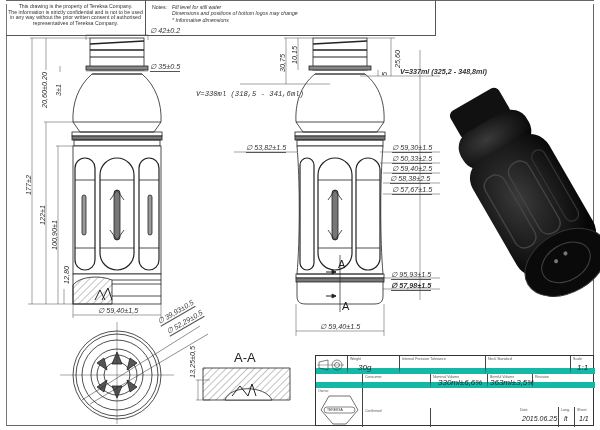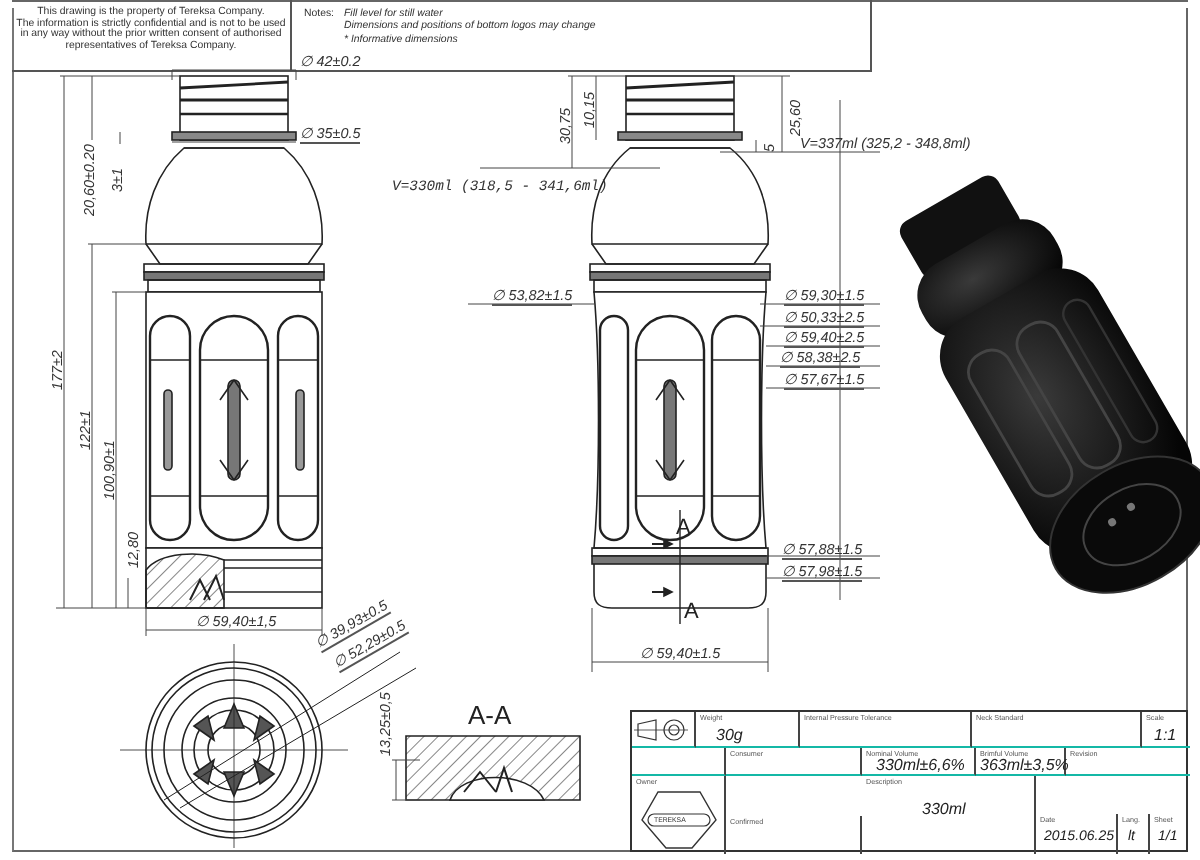--- a/index.html
+++ b/index.html
@@ -8,21 +8,21 @@
   .topline{position:absolute;left:6px;top:0;width:588px;height:1px;background:#666;}
   .notice{position:absolute;left:6px;top:0;width:140px;height:36px;border-right:1px solid #555;border-bottom:1px solid #555;font-size:5.2px;line-height:5.6px;text-align:center;padding-top:4px;box-sizing:border-box;color:#333;}
   .notes{position:absolute;left:146px;top:0;width:290px;height:36px;border-bottom:1px solid #555;border-right:1px solid #555;font-size:5.2px;line-height:6.4px;padding:4px 6px;box-sizing:border-box;color:#333;}
   .notes .lbl{position:absolute;left:6px;top:4px;}
   .notes .lines{position:absolute;left:26px;top:4px;font-style:italic;}
   .dim{position:absolute;font-size:7.2px;font-style:italic;color:#333;white-space:nowrap;}
   .dimv{position:absolute;font-size:7.2px;font-style:italic;color:#333;white-space:nowrap;transform-origin:left top;transform:rotate(-90deg);}
   .ul{border-bottom:1px solid #555;padding-bottom:0px;}
   svg{position:absolute;left:0;top:0;}
   .tb{position:absolute;border:1px solid #333;box-sizing:border-box;}
-  .cell{position:absolute;border-right:1px solid #444;border-bottom:1px solid #14b8a6;box-sizing:border-box;}
+  .cell{position:absolute;border-right:1px solid #444;border-bottom:6px solid #14b8a6;box-sizing:border-box;}
   .cl{position:absolute;left:2px;top:1px;font-size:3.6px;color:#555;white-space:nowrap;}
   .cv{position:absolute;font-size:8px;font-style:italic;color:#222;white-space:nowrap;}
   .sectionlabel{position:absolute;font-size:11px;color:#222;}
 </style>
 </head>
 <body>
 
 <div class="topline"></div>
 <div class="frame"></div>
 
@@ -221,29 +221,29 @@
 <div class="dimv" style="left:38px;top:225px;">122±1</div>
 <div class="dimv" style="left:50px;top:250px;">100,90±1</div>
 <div class="dimv" style="left:62px;top:284px;">12,80</div>
 <div class="dim" style="left:98px;top:306px;">∅ 59,40±1,5</div>
 
 <div class="dimv" style="left:278px;top:72px;">30,75</div>
 <div class="dimv" style="left:290px;top:64px;">10,15</div>
 <div class="dimv" style="left:393px;top:68px;">25,60</div>
 <div class="dimv" style="left:380px;top:76px;">5</div>
 <div class="dim" style="left:196px;top:90px;font-family:Liberation Mono, monospace;">V=330ml (318,5 - 341,6ml)</div>
-<div class="dim" style="left:400px;top:67px;">V=337ml (325,2 - 348,8ml)</div>
+<div class="dim" style="left:400px;top:67px;font-weight:bold;">V=337ml (325,2 - 348,8ml)</div>
 <div class="dim ul" style="left:392px;top:143px;">∅ 59,30±1.5</div>
 <div class="dim ul" style="left:392px;top:154px;">∅ 50,33±2.5</div>
 <div class="dim ul" style="left:392px;top:164px;">∅ 59,40±2.5</div>
 <div class="dim ul" style="left:390px;top:174px;">∅ 58,38±2.5</div>
 <div class="dim ul" style="left:392px;top:185px;">∅ 57,67±1.5</div>
 <div class="dim ul" style="left:246px;top:143px;">∅ 53,82±1.5</div>
-<div class="dim ul" style="left:391px;top:270px;">∅ 57,88±1.5</div>
-<div class="dim ul" style="left:391px;top:281px;">∅ 57,98±1.5</div>
+<div class="dim ul" style="left:391px;top:270px;">∅ 95,93±1.5</div>
+<div class="dim ul" style="left:391px;top:281px;font-weight:bold;">∅ 57,98±1.5</div>
 <div class="dim" style="left:320px;top:322px;">∅ 59,40±1.5</div>
 <div class="sectionlabel" style="left:338px;top:258px;">A</div>
 <div class="sectionlabel" style="left:342px;top:300px;">A</div>
 
 <div class="dim ul" style="left:156px;top:318px;transform:rotate(-30deg);transform-origin:left top;">∅ 39,93±0.5</div>
 <div class="dim ul" style="left:165px;top:328px;transform:rotate(-30deg);transform-origin:left top;">∅ 52,29±0.5</div>
 
 <div class="sectionlabel" style="left:234px;top:350px;font-size:13px;">A-A</div>
 <div class="dimv" style="left:188px;top:378px;">13,25±0,5</div>
 
@@ -292,24 +292,20 @@
     <span class="cl">Owner</span>
     <svg width="47" height="39">
       <polygon points="13,8 34,8 42,22 30,36 17,36 5,22" fill="none" stroke="#333" stroke-width="0.7"></polygon>
       <rect x="8" y="19" width="31" height="6" rx="3" fill="none" stroke="#333" stroke-width="0.6"></rect>
     </svg>
     <span class="cl" style="left:11px;top:19.5px;font-size:3.4px;color:#333;">TEREKSA</span>
   </div>
   <div class="cell" style="left:47px;top:52px;width:68px;height:19px;border-bottom:none;">
     <span class="cl">Confirmed</span>
   </div>
-  <div class="cell" style="left:115px;top:32px;width:87px;height:39px;border-bottom:none;">
-    <span class="cl">Description</span>
-    <span class="cv" style="left:30px;top:12px;">330ml</span>
-  </div>
   <div class="cell" style="left:202px;top:51px;width:41px;height:20px;border-bottom:none;">
     <span class="cl">Date</span>
     <span class="cv" style="left:4px;top:8px;font-size:7px;">2015.06.25</span>
   </div>
   <div class="cell" style="left:243px;top:51px;width:16px;height:20px;border-bottom:none;">
     <span class="cl">Lang.</span>
     <span class="cv" style="left:5px;top:8px;font-size:7px;">lt</span>
   </div>
   <div class="cell" style="left:259px;top:51px;width:20px;height:20px;border-bottom:none;border-right:none;">
     <span class="cl">Sheet</span>

